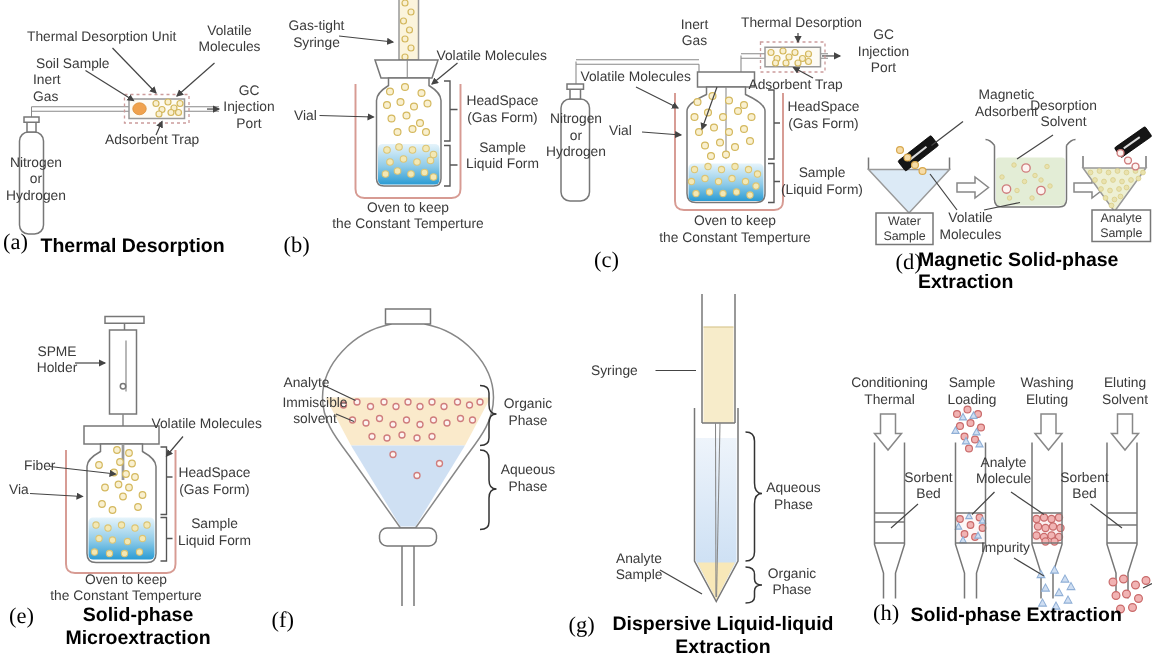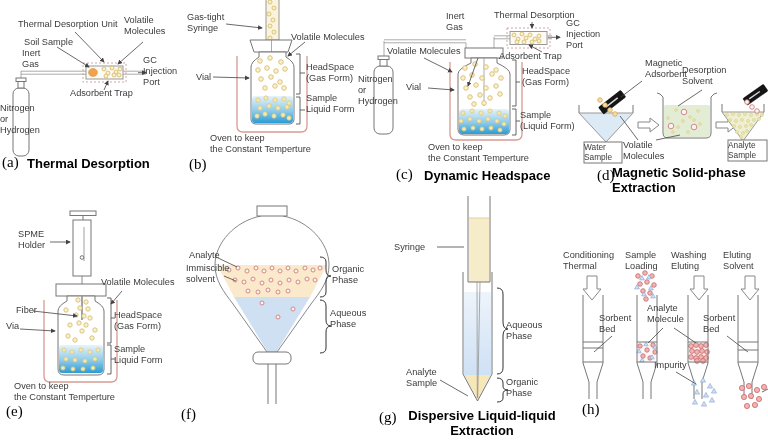--- a/index.html
+++ b/index.html
@@ -1,21 +1,21 @@
 <!DOCTYPE html>
 <html><head>
 <meta charset="utf-8">
 <style>
   html,body{margin:0;padding:0;background:#fff}
   #canvas{position:relative;width:768px;height:444px;background:#fff;overflow:hidden;
           font-family:"Liberation Sans",sans-serif}
   #fig{position:absolute;left:0;top:0}
   .lbl{position:absolute;font-size:9.2px;line-height:1.2;color:#3b3b3b;white-space:pre-line}
   .sm{font-size:8.3px}
-  .c{text-align:left}
+  .c{text-align:center}
   .cap{position:absolute;font-weight:bold;font-size:13px;line-height:1.18;color:#000;white-space:pre-line}
   .letter{position:absolute;font-family:"Liberation Serif",serif;font-size:15px;color:#000}
   
   .app{stroke:#777;fill:none;stroke-width:1}
   .appf{stroke:#777;fill:#fff;stroke-width:1}
   .rail{stroke:#888;stroke-width:.7;fill:none}
   .lead{stroke:#444;stroke-width:.8;fill:none}
   .oven{stroke:#d79b93;stroke-width:1.3;fill:none}
   .dotbox{stroke:#cc9c9c;stroke-width:.9;fill:none;stroke-dasharray:2 2}
   .brk{stroke:#555;stroke-width:.9;fill:none}
@@ -609,21 +609,20 @@
 or
 Hydrogen</div>
 <div class="lbl" style="left:406px;top:82px">Vial</div>
 <div class="lbl c" style="left:522px;top:66px;width:54px">HeadSpace
 (Gas Form)</div>
 <div class="lbl c" style="left:520px;top:110px;width:56px">Sample
 (Liquid Form)</div>
 <div class="lbl c" style="left:428px;top:142px;width:124px">Oven to keep
 the Constant Temperture</div>
 <div class="letter" style="left:396px;top:166px">(c)</div>
-<div class="cap" style="left:424px;top:168px">Dynamic Headspace</div>
 
 <div class="lbl c" style="left:645px;top:58px;width:52px">Magnetic
 Adsorbent</div>
 <div class="lbl c" style="left:682px;top:65px;width:54px">Desorption
 Solvent</div>
 <div class="lbl sm c" style="left:584px;top:143px;width:38px">Water
 Sample</div>
 <div class="lbl c" style="left:623px;top:140px;width:48px">Volatile
 Molecules</div>
 <div class="lbl sm c" style="left:728px;top:141px;width:39px">Analyte
@@ -637,20 +636,22 @@
 <div class="lbl" style="left:101px;top:277px">Volatile Molecules</div>
 <div class="lbl" style="left:16px;top:305px">Fiber</div>
 <div class="lbl" style="left:6px;top:321px">Via</div>
 <div class="lbl c" style="left:114px;top:310px;width:58px">HeadSpace
 (Gas Form)</div>
 <div class="lbl c" style="left:114px;top:344px;width:58px">Sample
 Liquid Form</div>
 <div class="lbl c" style="left:14px;top:381px;width:140px">Oven to keep
 the Constant Temperture</div>
 <div class="letter" style="left:6px;top:403px">(e)</div>
+<div class="cap c" style="left:22px;top:402px;width:140px;text-align:center">Solid-phase
+Microextraction</div>
 
 <div class="lbl" style="left:189px;top:250px">Analyte</div>
 <div class="lbl c" style="left:186px;top:263px;width:48px">Immiscible
 solvent</div>
 <div class="lbl c" style="left:332px;top:264px;width:40px">Organic
 Phase</div>
 <div class="lbl c" style="left:330px;top:308px;width:44px">Aqueous
 Phase</div>
 <div class="letter" style="left:181px;top:406px">(f)</div>
 
@@ -674,14 +675,15 @@
 <div class="lbl c" style="left:723px;top:250px;width:54px">Eluting
 Solvent</div>
 <div class="lbl c" style="left:599px;top:313px;width:40px">Sorbent
 Bed</div>
 <div class="lbl c" style="left:647px;top:303px;width:44px">Analyte
 Molecule</div>
 <div class="lbl c" style="left:703px;top:313px;width:40px">Sorbent
 Bed</div>
 <div class="lbl" style="left:654px;top:360px">Impurity</div>
 <div class="letter" style="left:582px;top:401px">(h)</div>
+<div class="cap" style="left:607px;top:402px">Solid-phase Extraction</div>
 
 </div>
 
 </body></html>

